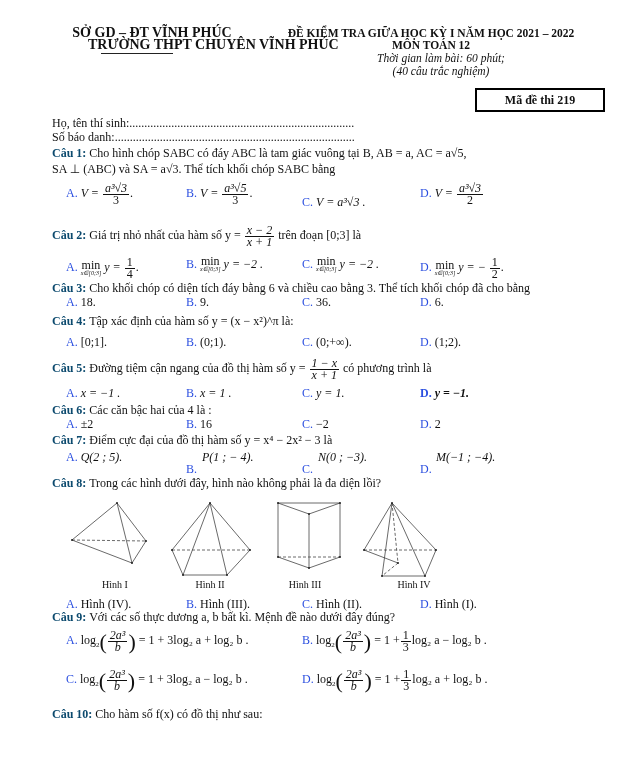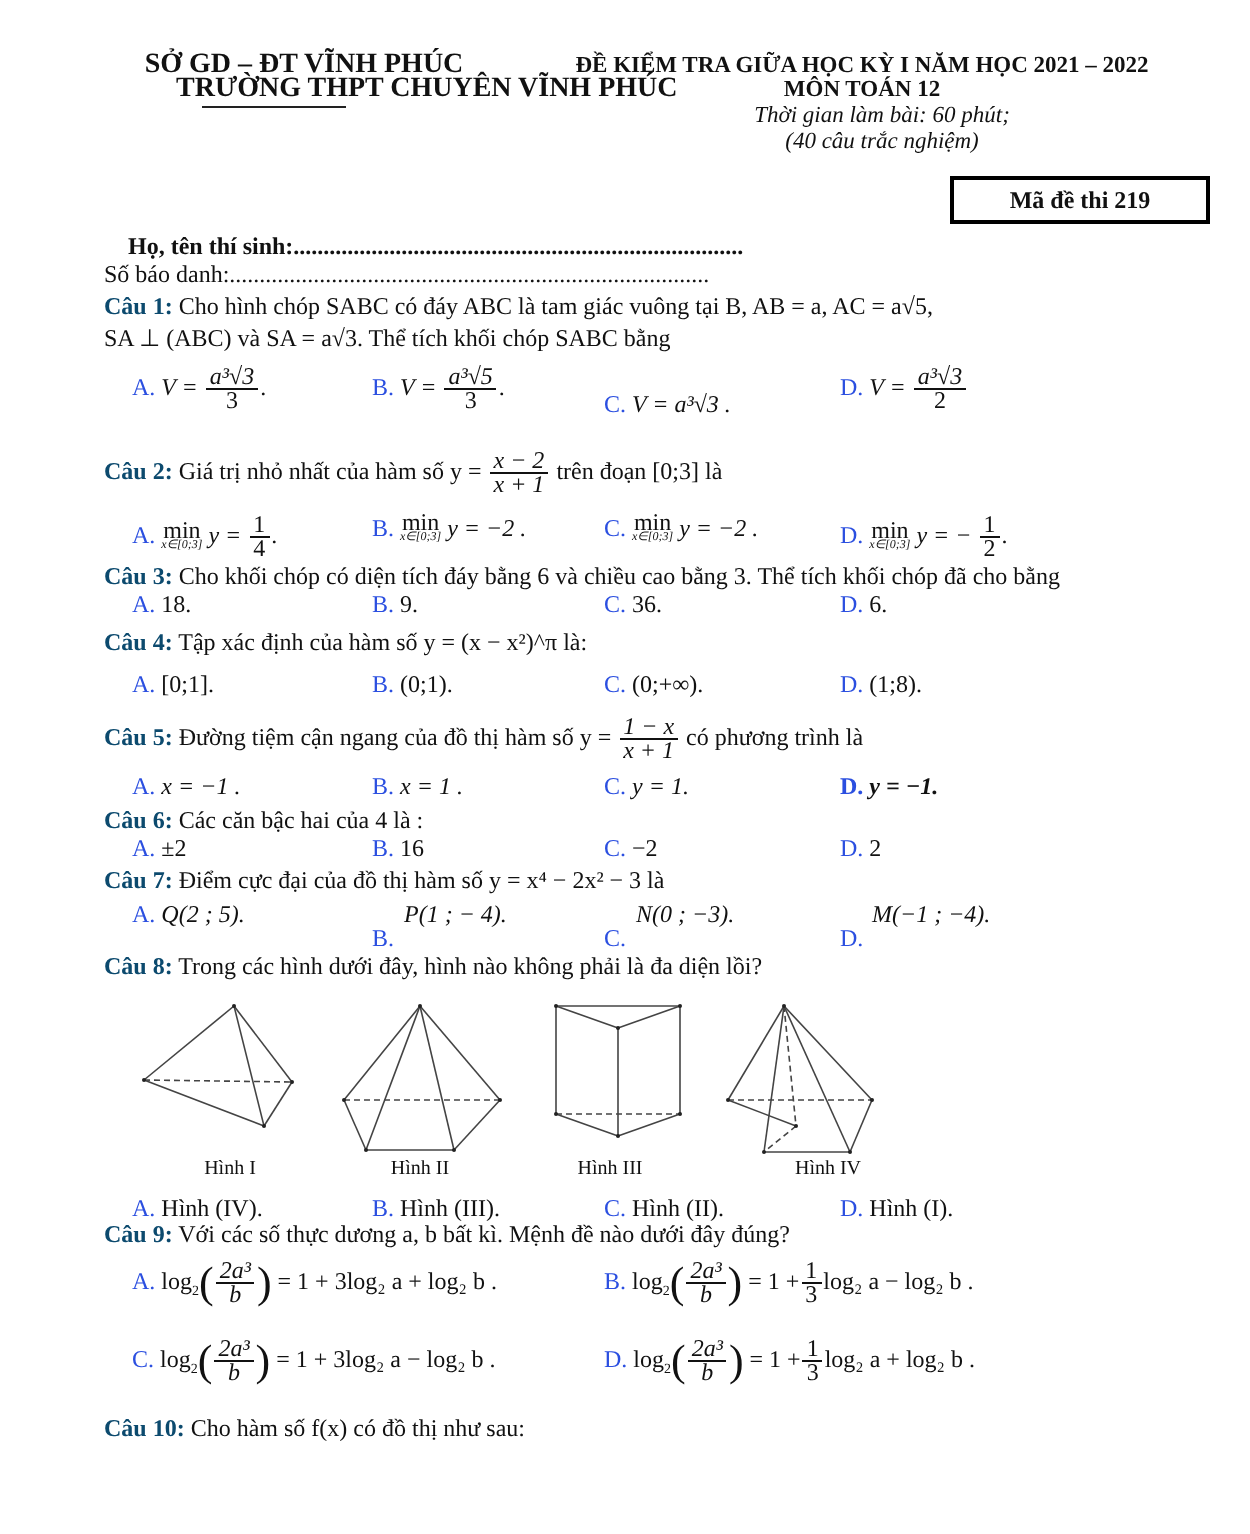--- a/index.html
+++ b/index.html
@@ -29,21 +29,21 @@
 <div class="abs hdr-l" style="top:27px;">SỞ GD – ĐT VĨNH PHÚC</div>
 <div class="abs hdr-l" style="top:39px;margin-left:36px;">TRƯỜNG THPT CHUYÊN VĨNH PHÚC</div>
 <div class="uline"></div>
 
 <div class="abs hdr-r b" style="top:27px;font-weight:bold;">ĐỀ KIỂM TRA GIỮA HỌC KỲ I  NĂM HỌC 2021 – 2022</div>
 <div class="abs hdr-r b" style="top:39px;font-weight:bold;">MÔN TOÁN 12</div>
 <div class="abs hdr-r i" style="top:52px;left:282px;font-style:italic;">Thời gian làm bài: 60 phút;</div>
 <div class="abs hdr-r i" style="top:65px;left:282px;font-style:italic;">(40 câu trắc nghiệm)</div>
 <div class="code-box">Mã đề thi 219</div>
 
-<div class="abs q" style="left:64px;top:116px;font-weight:bold;">Họ, tên thí sinh:...........................................................................</div>
+<div class="abs q" style="left:52px;top:116px;">Họ, tên thí sinh:...........................................................................</div>
 <div class="abs q" style="left:52px;top:130px;text-align:center;">Số báo danh:................................................................................</div>
 
 <div class="abs q" style="left:52px;top:146px;">
   <span class="qn">Câu 1:</span>
   <span>Cho hình chóp SABC có đáy ABC là tam giác vuông tại B, AB = a, AC = a√5,</span>
 </div>
 <div class="abs q" style="left:52px;top:162px;">SA ⊥ (ABC) và SA = a√3. Thể tích khối chóp SABC bằng</div>
 
 <div class="abs q" style="left:66px;top:183px;">
   <span class="opt-l">A.</span>
@@ -104,21 +104,21 @@
 <div class="abs q" style="left:302px;top:295px;"><span class="opt-l">C.</span> <span>36.</span></div>
 <div class="abs q" style="left:420px;top:295px;"><span class="opt-l">D.</span> <span>6.</span></div>
 
 <div class="abs q" style="left:52px;top:314px;">
   <span class="qn">Câu 4:</span>
   <span>Tập xác định của hàm số  y = (x − x²)^π  là:</span>
 </div>
 <div class="abs q" style="left:66px;top:335px;"><span class="opt-l">A.</span> <span>[0;1].</span></div>
 <div class="abs q" style="left:186px;top:335px;"><span class="opt-l">B.</span> <span>(0;1).</span></div>
 <div class="abs q" style="left:302px;top:335px;"><span class="opt-l">C.</span> <span>(0;+∞).</span></div>
-<div class="abs q" style="left:420px;top:335px;"><span class="opt-l">D.</span> <span>(1;8).</span></div>
+<div class="abs q" style="left:420px;top:335px;"><span class="opt-l">D.</span> <span>(1;2).</span></div>
 
 <div class="abs q" style="left:52px;top:358px;">
   <span class="qn">Câu 5:</span>
   <span>Đường tiệm cận ngang của đồ thị hàm số  y =</span>
   <span class="frac m"><span class="n">1 − x</span><span class="d">x + 1</span></span>
   <span> có phương trình là</span>
 </div>
 <div class="abs q" style="left:66px;top:386px;"><span class="opt-l">A.</span> <span class="m">x = −1 .</span></div>
 <div class="abs q" style="left:186px;top:386px;"><span class="opt-l">B.</span> <span class="m">x = 1 .</span></div>
 <div class="abs q" style="left:302px;top:386px;"><span class="opt-l">C.</span> <span class="m">y = 1.</span></div>

